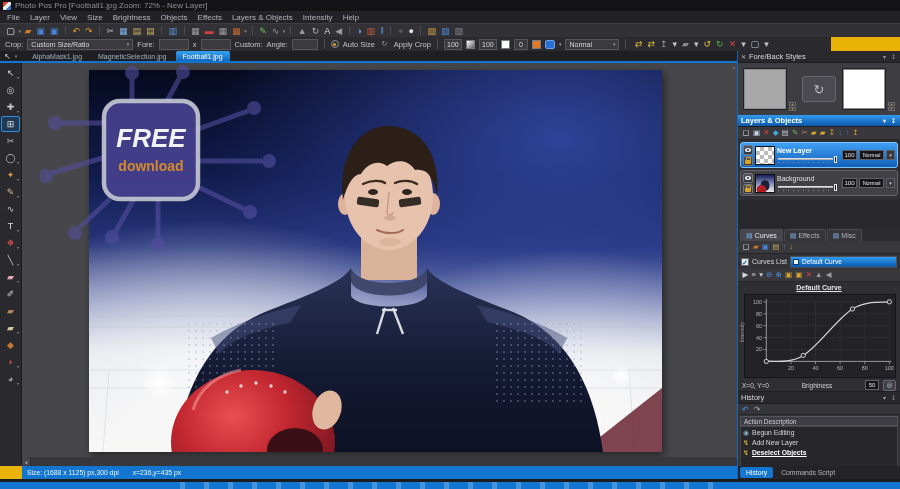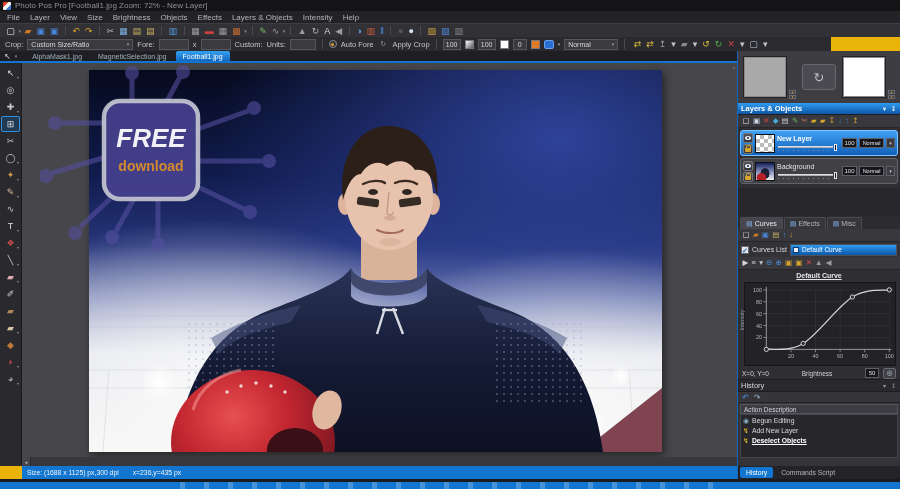--- a/index.html
+++ b/index.html
@@ -253,25 +253,25 @@
     <span>Crop:</span>
     <span class="dd" style="width:106px">
       <span>Custom Size/Ratio</span>
       <span class="caret">▾</span>
     </span>
     <span>Fore:</span>
     <span class="inputbox" style="width:30px"></span>
     <span>x</span>
     <span class="inputbox" style="width:30px"></span>
     <span>Custom:</span>
-    <span>Units:</span>
+    <span>Angle:</span>
     <span class="inputbox" style="width:26px"></span>
     <span class="sepv"></span>
     <span class="radio"></span>
-    <span>Auto Fore</span>
+    <span>Auto Size</span>
     <span class="ex-icon" style="color:#9a9aa0;font-size:7px">↻</span>
     <span>Apply Crop</span>
     <span class="sepv"></span>
     <span class="inputbox" style="width:18px">100</span>
     <span class="swatch grad"></span>
     <span class="inputbox" style="width:18px">100</span>
     <span class="swatch white"></span>
     <span class="inputbox" style="width:14px">0</span>
     <span class="swatch orange"></span>
     <span class="chip-blue"></span>
@@ -543,20 +543,27 @@
         </g>
         <rect x="64" y="36" width="94" height="98" rx="16" fill="#47418f" fill-opacity=".9" stroke="#c6c8d4" stroke-width="4.5" stroke-opacity=".9"></rect>
         <text x="111" y="82" text-anchor="middle" font-size="26" font-style="italic" font-weight="bold" fill="#f2f2f6">FREE</text>
         <text x="111" y="106" text-anchor="middle" font-size="14" font-weight="bold" fill="#d28a2e">download</text>
       </svg>
     </div>
   </div>
 
   <div class="rightpanel">
 
+    <div class="pan-header">
+      <span class="close-x">✕</span>
+      <span>Fore/Back Styles</span>
+      <span class="grow"></span>
+      <span class="hic">▾</span>
+      <span class="hic">↧</span>
+    </div>
     <div class="fb-body">
       <div class="fb-swatch fore"></div>
       <div class="spin">
           <b>▲</b>
           <b>▼</b>
         </div>
       <div class="swap-btn">
         <span>↻</span>
       </div>
       <div class="fb-swatch back"></div>

